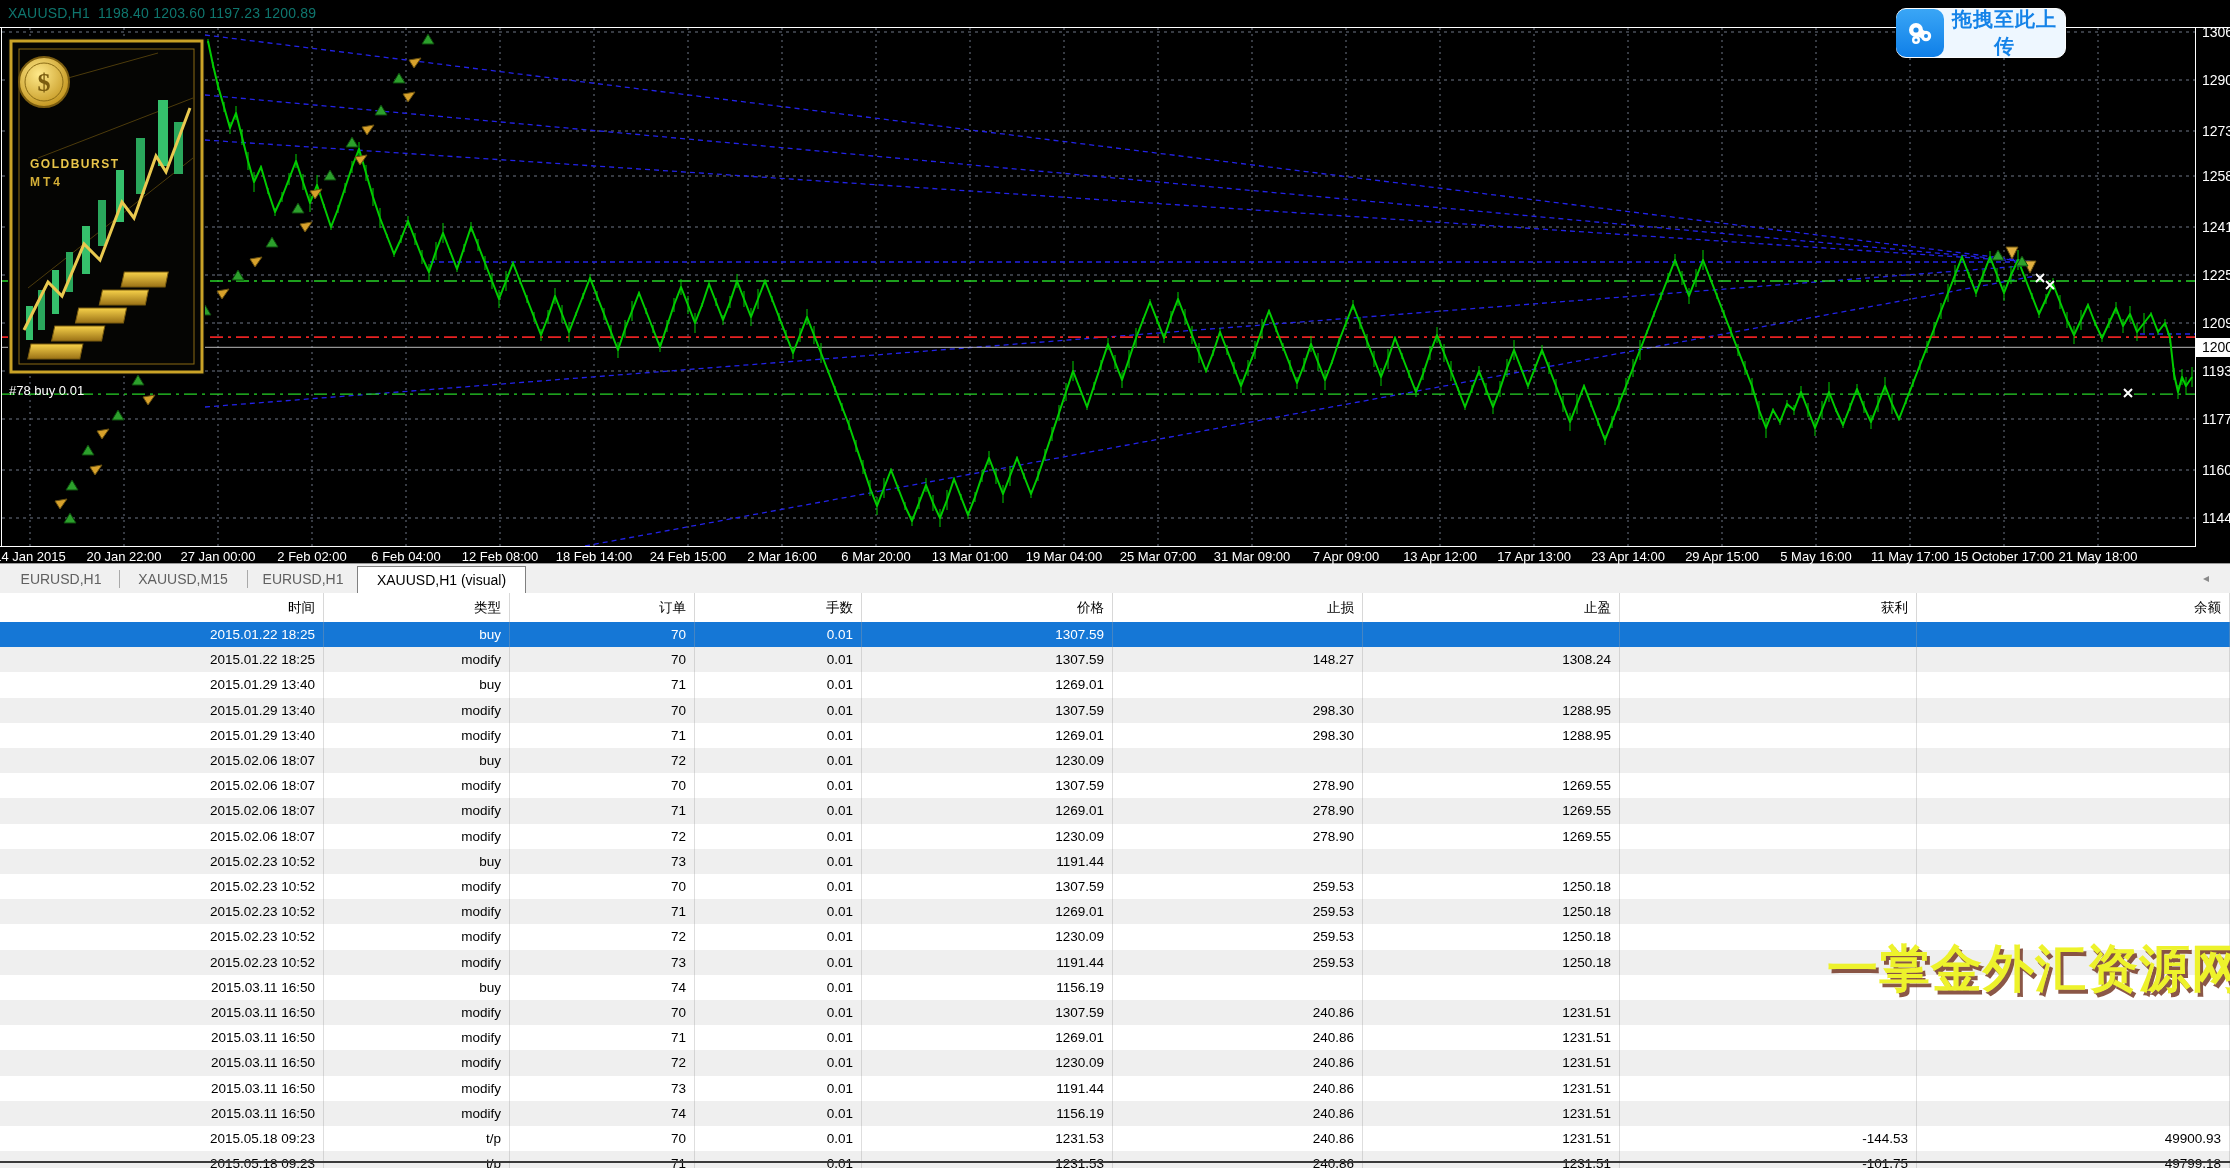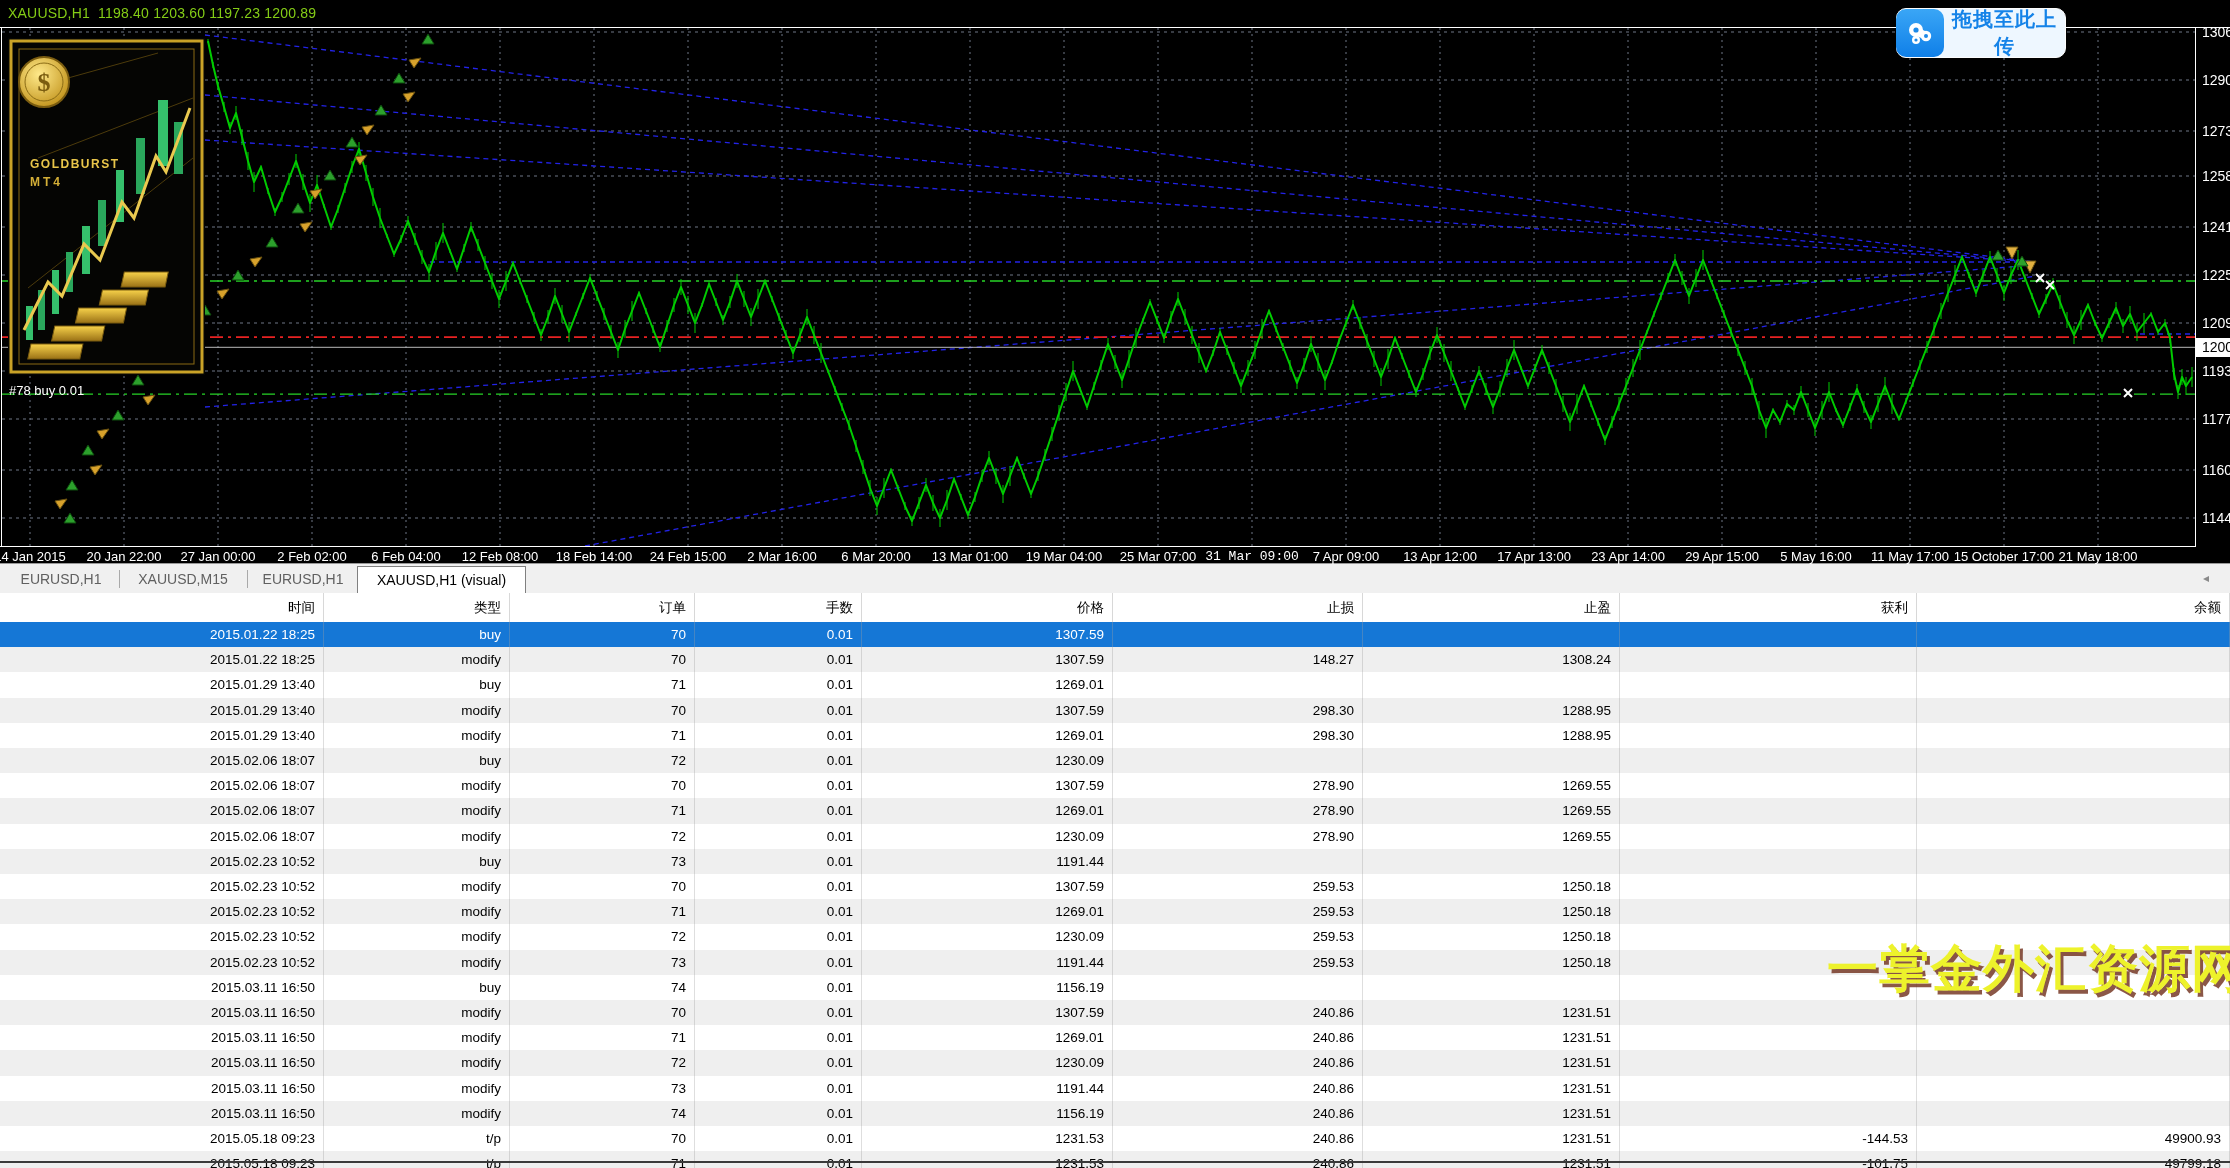--- a/index.html
+++ b/index.html
@@ -1,20 +1,20 @@
 <!DOCTYPE html>
 <html><head>
 <meta charset="utf-8">
 <style>
   html,body{margin:0;padding:0;background:#000;}
   body{width:2230px;height:1168px;position:relative;overflow:hidden;
        font-family:"Liberation Sans","DejaVu Sans",sans-serif;}
   
   #chart-zone{position:absolute;left:0;top:0;width:2230px;height:563px;background:#000;}
-  #window-title{position:absolute;left:8px;top:5px;color:#84cc16;font-size:14px;letter-spacing:.2px;white-space:pre;}
+  #window-title{position:absolute;left:8px;top:5px;color:#0f766e;font-size:14px;letter-spacing:.2px;white-space:pre;}
   #chart-top-border{position:absolute;left:0;top:27px;width:2230px;height:1px;background:#fff;}
   #chart-bottom-border{position:absolute;left:0;top:546px;width:2196px;height:1px;background:#fff;}
   #chart-right-border{position:absolute;left:2195px;top:27px;width:1px;height:520px;background:#fff;}
   #chart-left-border{position:absolute;left:1px;top:27px;width:1px;height:520px;background:#fff;}
   #chart-svg{position:absolute;left:0;top:0;}
   .price-label{position:absolute;left:2202px;width:30px;color:#fff;font-size:14px;white-space:nowrap;overflow:hidden;}
   #current-price-chip{position:absolute;left:2196px;width:34px;height:19px;background:#fff;color:#000;
       font-size:14px;line-height:19px;padding-left:6px;white-space:nowrap;overflow:hidden;}
   .date-label{position:absolute;top:549px;color:#fff;font-size:13px;transform:translateX(-50%);white-space:nowrap;}
   #order-line-label{position:absolute;left:9px;top:383px;color:#fff;font-size:13px;}
@@ -498,21 +498,21 @@
 <div class="date-label" style="left: 312px;">2 Feb 02:00</div>
 <div class="date-label" style="left: 406px;">6 Feb 04:00</div>
 <div class="date-label" style="left: 500px;">12 Feb 08:00</div>
 <div class="date-label" style="left: 594px;">18 Feb 14:00</div>
 <div class="date-label" style="left: 688px;">24 Feb 15:00</div>
 <div class="date-label" style="left: 782px;">2 Mar 16:00</div>
 <div class="date-label" style="left: 876px;">6 Mar 20:00</div>
 <div class="date-label" style="left: 970px;">13 Mar 01:00</div>
 <div class="date-label" style="left: 1064px;">19 Mar 04:00</div>
 <div class="date-label" style="left: 1158px;">25 Mar 07:00</div>
-<div class="date-label" style="left: 1252px; font-family: Liberation Mono, monospace;">31 Mar 09:00</div>
+<div class="date-label" style="left: 1252px;">31 Mar 09:00</div>
 <div class="date-label" style="left: 1346px;">7 Apr 09:00</div>
 <div class="date-label" style="left: 1440px;">13 Apr 12:00</div>
 <div class="date-label" style="left: 1534px;">17 Apr 13:00</div>
 <div class="date-label" style="left: 1628px;">23 Apr 14:00</div>
 <div class="date-label" style="left: 1722px;">29 Apr 15:00</div>
 <div class="date-label" style="left: 1816px;">5 May 16:00</div>
 <div class="date-label" style="left: 1910px;">11 May 17:00</div>
 <div class="date-label" style="left: 2004px;">15 October 17:00</div>
 <div class="date-label" style="left: 2098px;">21 May 18:00</div>
 

